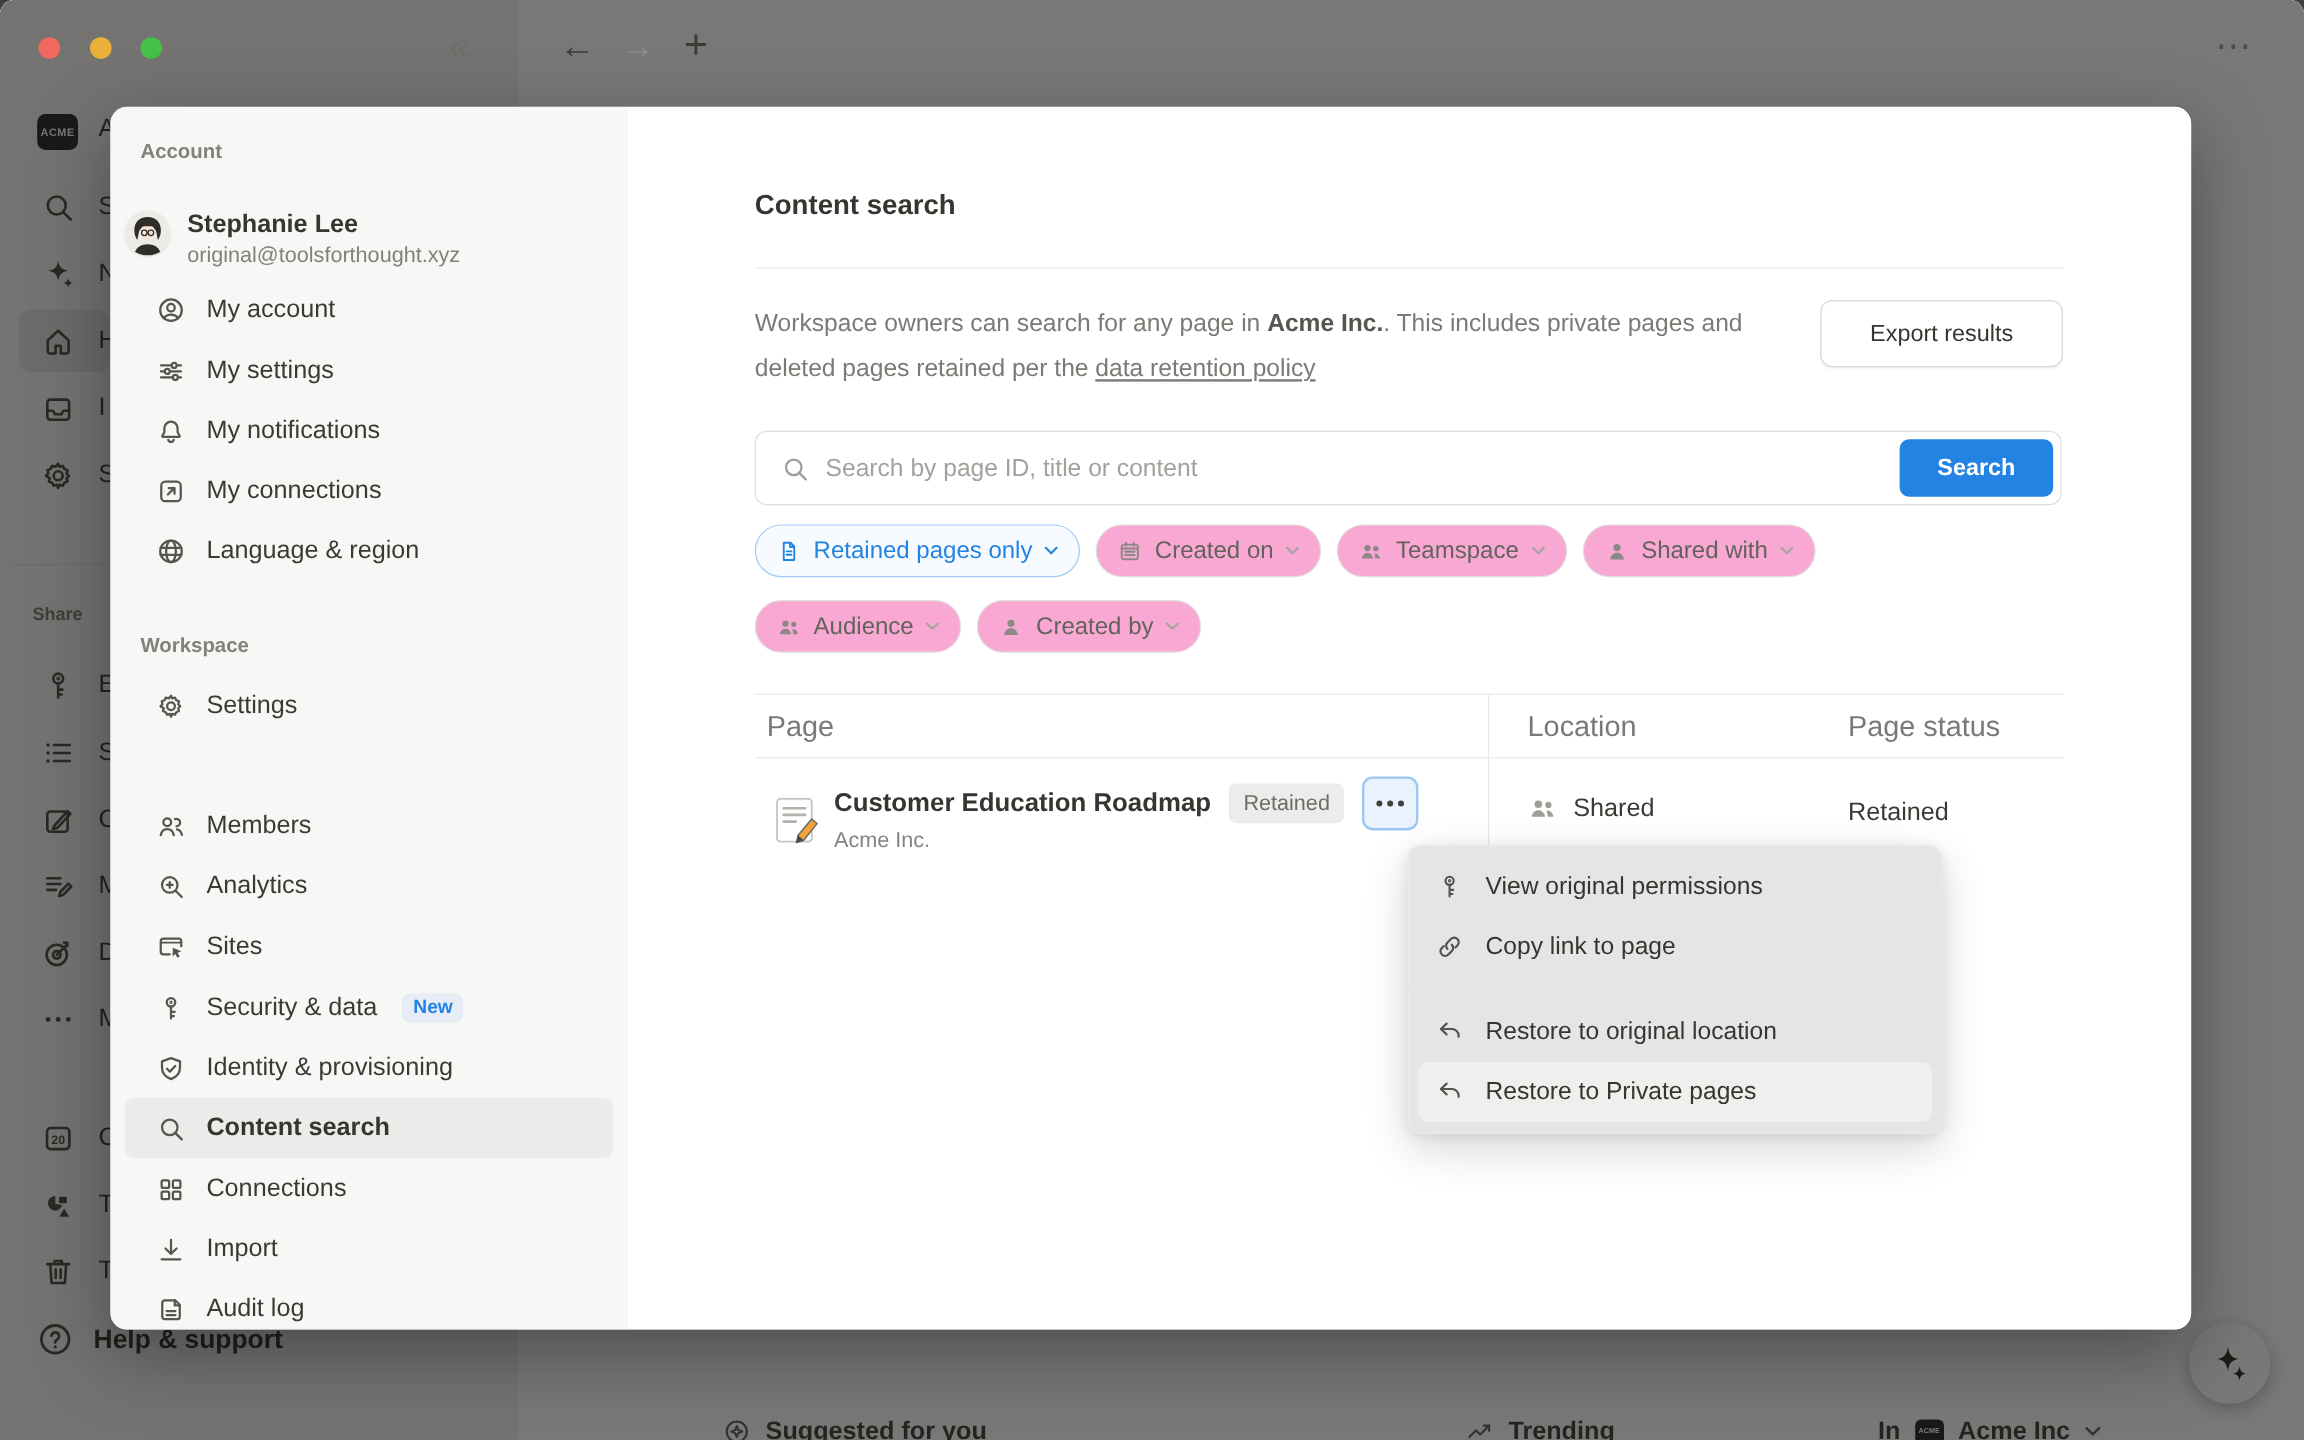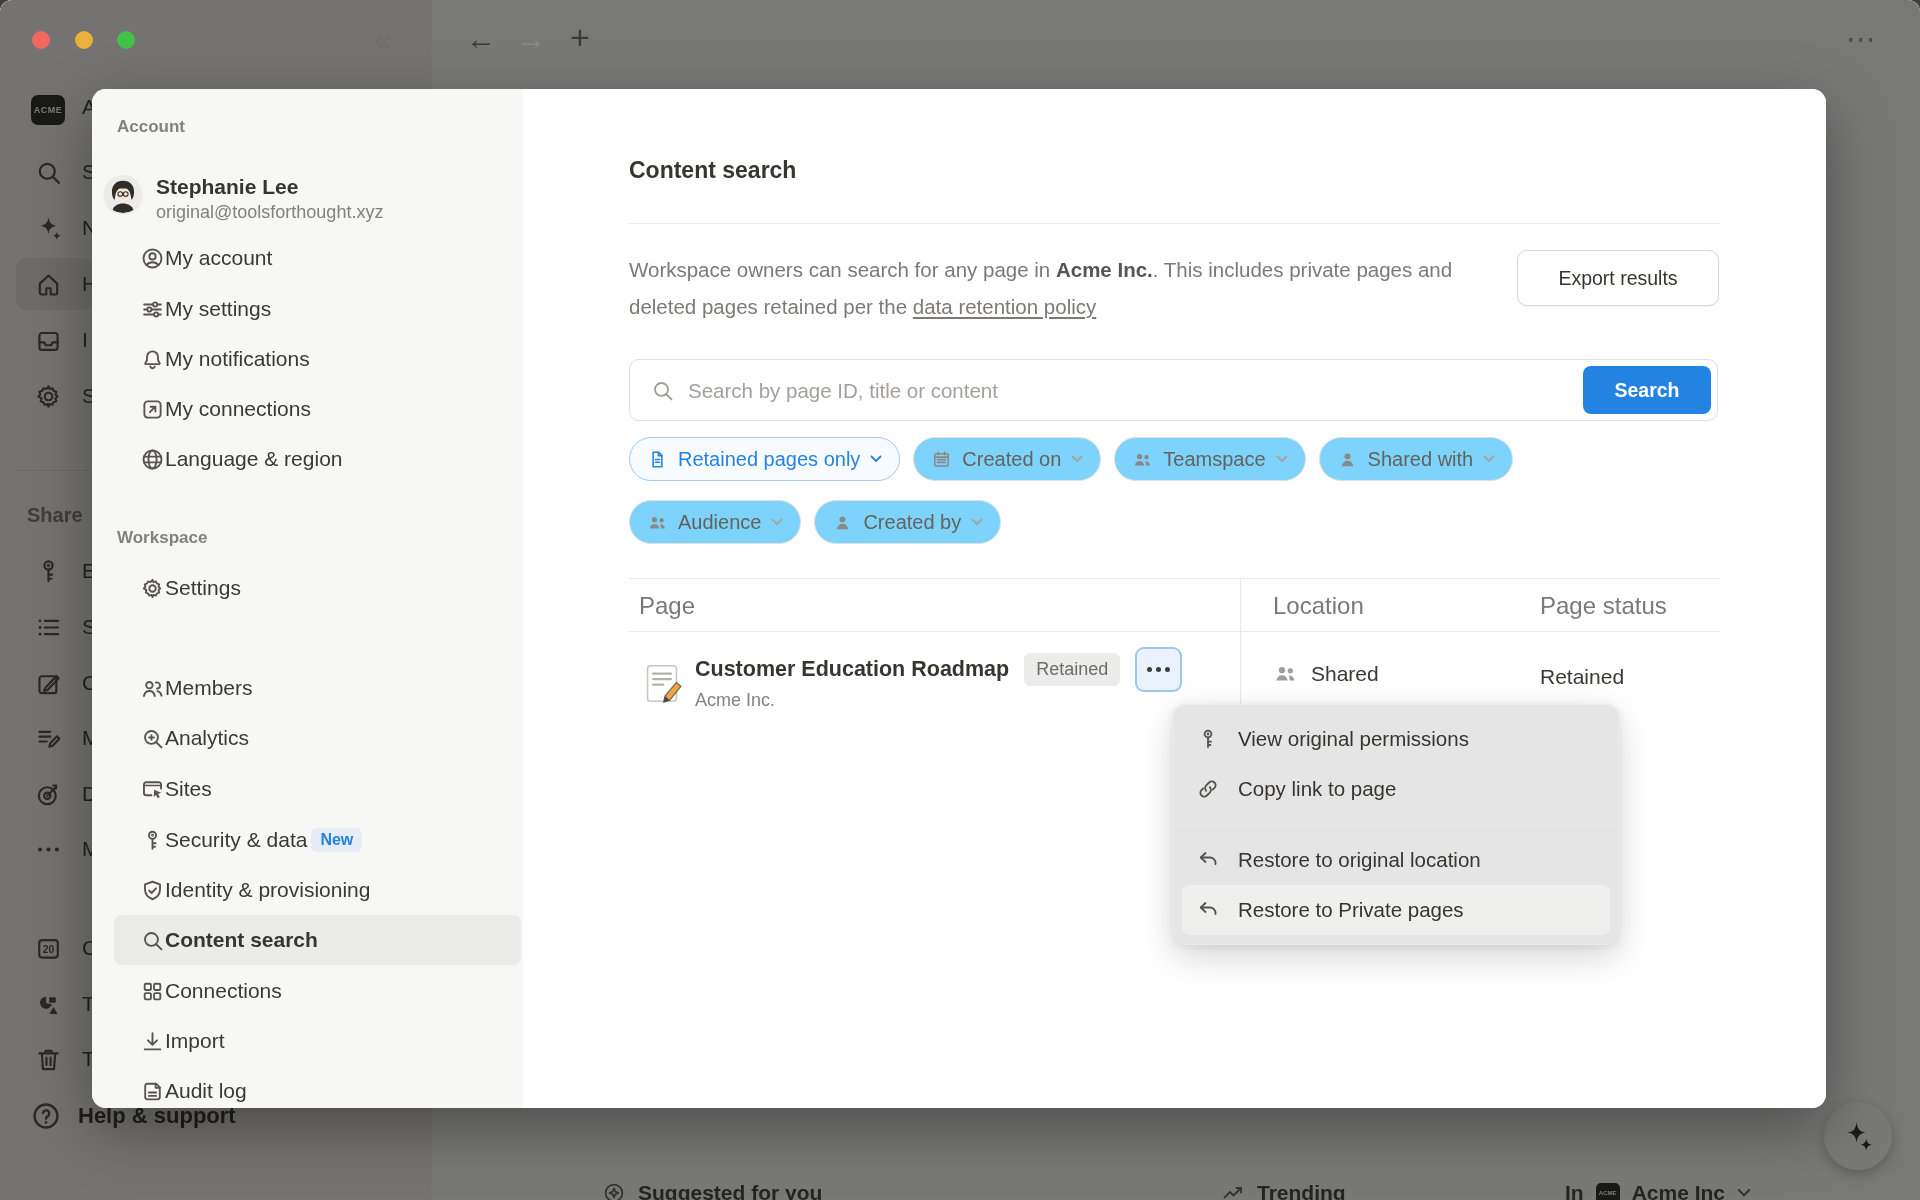--- a/index.html
+++ b/index.html
@@ -8,21 +8,21 @@
   .winwrap{position:absolute;inset:0;border-radius:12px 12px 0 0;overflow:hidden;background:#fff;}
 
   
   .appbg{position:absolute;inset:0;background:#fff;}
   .sidecol{position:absolute;left:0;top:0;width:430px;height:1200px;background:#f6f5f3;border-right:1px solid #ebeae8;}
   .homehl{position:absolute;left:16px;top:258px;width:76px;height:52px;border-radius:10px;background:#e5e3e0;}
   .rail-ic{position:absolute;left:30px;width:36px;height:36px;color:#54524d;display:flex;align-items:center;justify-content:center;}
   .rail-ic svg{width:29px;height:29px;}
   .rail-txt{position:absolute;left:82px;font-size:21px;color:#45443f;white-space:nowrap;}
   .rail-div{position:absolute;left:12px;top:470px;width:80px;height:1px;background:#e3e1de;}
-  .rail-head{position:absolute;left:27px;top:504px;font-size:20px;font-weight:700;color:#83817b;}
+  .rail-head{position:absolute;left:27px;top:504px;font-size:15px;font-weight:700;color:#83817b;}
   .acmelogo{width:34px;height:30px;border-radius:7px;background:#30302e;color:#fff;display:flex;align-items:center;justify-content:center;
             font-size:9px;font-weight:700;letter-spacing:.5px;}
   .helprow{position:absolute;left:30px;top:1100px;display:flex;align-items:center;gap:16px;color:#45443f;}
   .helprow svg{width:32px;height:32px;color:#55534e;}
   .helptxt{font-size:22px;font-weight:600;color:#3f3e39;}
   .foot-it{position:absolute;top:1181px;display:flex;align-items:center;gap:12px;font-size:21px;color:#4a4945;font-weight:600;}
   .foot-it svg{width:24px;height:24px;color:#6b6965;}
   .acmemini{width:24px;height:21px;border-radius:5px;background:#30302e;color:#fff;display:flex;align-items:center;justify-content:center;
             font-size:6px;font-weight:700;}
   .aibtn{position:absolute;left:1824px;top:1102px;width:68px;height:68px;border-radius:50%;background:#fff;
@@ -38,22 +38,22 @@
 
   
   .modal{position:absolute;left:92px;top:89px;width:1734px;height:1019px;background:#fff;border-radius:14px;z-index:10;
          box-shadow:0 20px 60px rgba(0,0,0,.35);overflow:hidden;}
   .mside{position:absolute;left:0;top:0;width:431px;height:100%;background:#f7f7f5;border-right:1px solid #ececea;}
   .sec-h{position:absolute;left:25px;font-size:17px;font-weight:700;color:#83817b;}
   .user{position:absolute;left:12px;top:86px;display:flex;gap:14px;}
   .avatar{width:38px;height:38px;border-radius:50%;flex:none;box-shadow:0 1px 2px rgba(0,0,0,.12);}
   .uname{font-size:21px;font-weight:700;color:#37352f;line-height:24px;}
   .umail{font-size:18px;color:#83817b;line-height:26px;}
-  .nitem{position:absolute;left:22px;width:407px;height:50px;border-radius:8px;display:flex;align-items:center;
-         padding-left:26px;box-sizing:border-box;cursor:pointer;}
+  .nitem{position:absolute;left:12px;width:407px;height:50px;border-radius:8px;display:flex;align-items:center;
+         padding-left:26px;gap:17px;box-sizing:border-box;cursor:pointer;}
   .nitem svg{width:25px;height:25px;color:#57554f;flex:none;}
   .nlabel{font-size:21px;color:#3b3933;white-space:nowrap;}
   .nitem.sel{background:#ebebe9;}
   .nitem.sel .nlabel{font-weight:700;color:#37352f;}
   .newbadge{margin-left:4px;background:#e7edf6;color:#2383e2;font-size:16px;font-weight:600;
             padding:3px 9px;border-radius:6px;}
 
   .mmain{position:absolute;left:431px;top:0;right:0;bottom:0;background:#fff;}
   .mtitle{position:absolute;left:106px;top:68px;font-size:23px;font-weight:700;color:#37352f;}
   .hdiv{position:absolute;background:#e9e9e7;height:1px;}
@@ -64,21 +64,21 @@
              border-radius:10px;font-size:19.5px;color:#37352f;font-family:inherit;cursor:pointer;box-shadow:0 1px 2px rgba(0,0,0,.05);}
   .sbar{position:absolute;left:106px;top:270px;width:1089px;height:62px;border:1px solid #e0dfdc;border-radius:10px;
         box-sizing:border-box;background:#fff;}
   .sbar .mag{position:absolute;left:20px;top:18px;width:25px;height:25px;color:#9f9d98;}
   .sinput{position:absolute;left:56px;top:6px;height:48px;width:870px;border:none;outline:none;font-size:20.5px;
           font-family:inherit;color:#37352f;background:transparent;}
   .sinput::placeholder{color:#a3a19c;}
   .searchbtn{position:absolute;right:6px;top:6px;width:128px;height:48px;border:none;border-radius:8px;background:#2383e2;
              color:#fff;font-size:19.5px;font-weight:600;font-family:inherit;cursor:pointer;}
   .chips{position:absolute;left:106px;display:flex;gap:13px;}
-  .chip{height:44px;border:1px solid #e0dfdc;border-radius:23px;background:#7dd3fc;display:inline-flex;align-items:center;
+  .chip{height:44px;border:1px solid #e0dfdc;border-radius:23px;background:#f9a8d4;display:inline-flex;align-items:center;
         gap:10px;padding:0 17px;font-size:20px;color:#64625c;box-sizing:border-box;cursor:pointer;}
   .chip svg.ci{width:21px;height:21px;color:#8b8985;}
   .chip svg.cv{width:12px;height:8px;color:#a6a49f;}
   .chip.active{color:#2383e2;border-color:#9fcaf4;background:#f7fbff;}
   .chip.active svg{color:#2383e2;}
   .th{position:absolute;font-size:24px;color:#7b7975;}
   .vline{position:absolute;left:717px;top:489px;width:1px;height:190px;background:#e9e9e7;}
   .rowicon{position:absolute;left:119px;top:574px;width:40px;height:42px;}
   .rowmain{position:absolute;left:172px;top:558px;display:flex;align-items:center;gap:15px;}
   .rtitle{font-size:21.5px;font-weight:700;color:#37352f;white-space:nowrap;}

